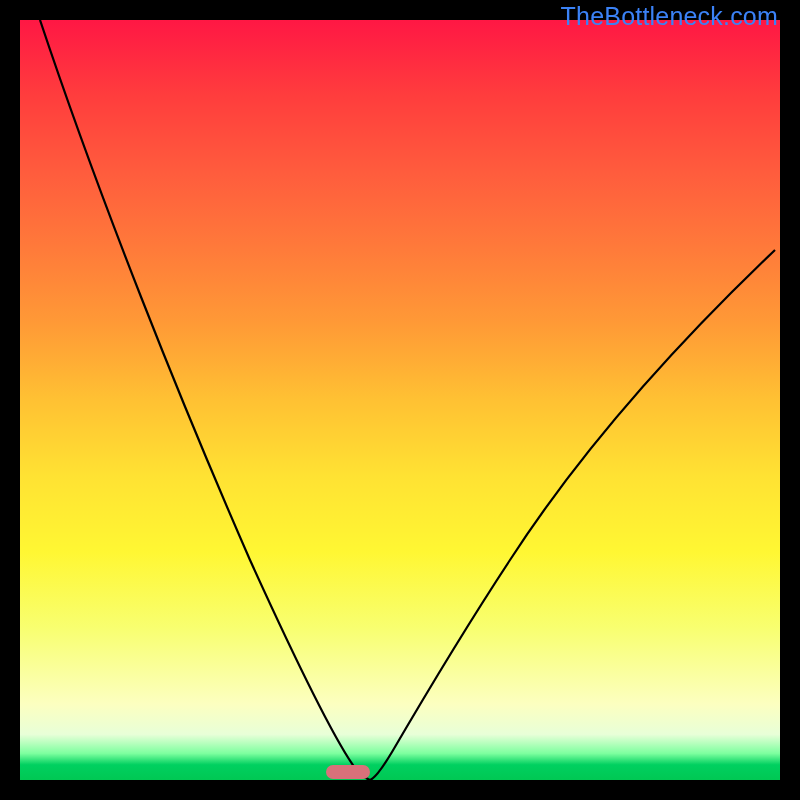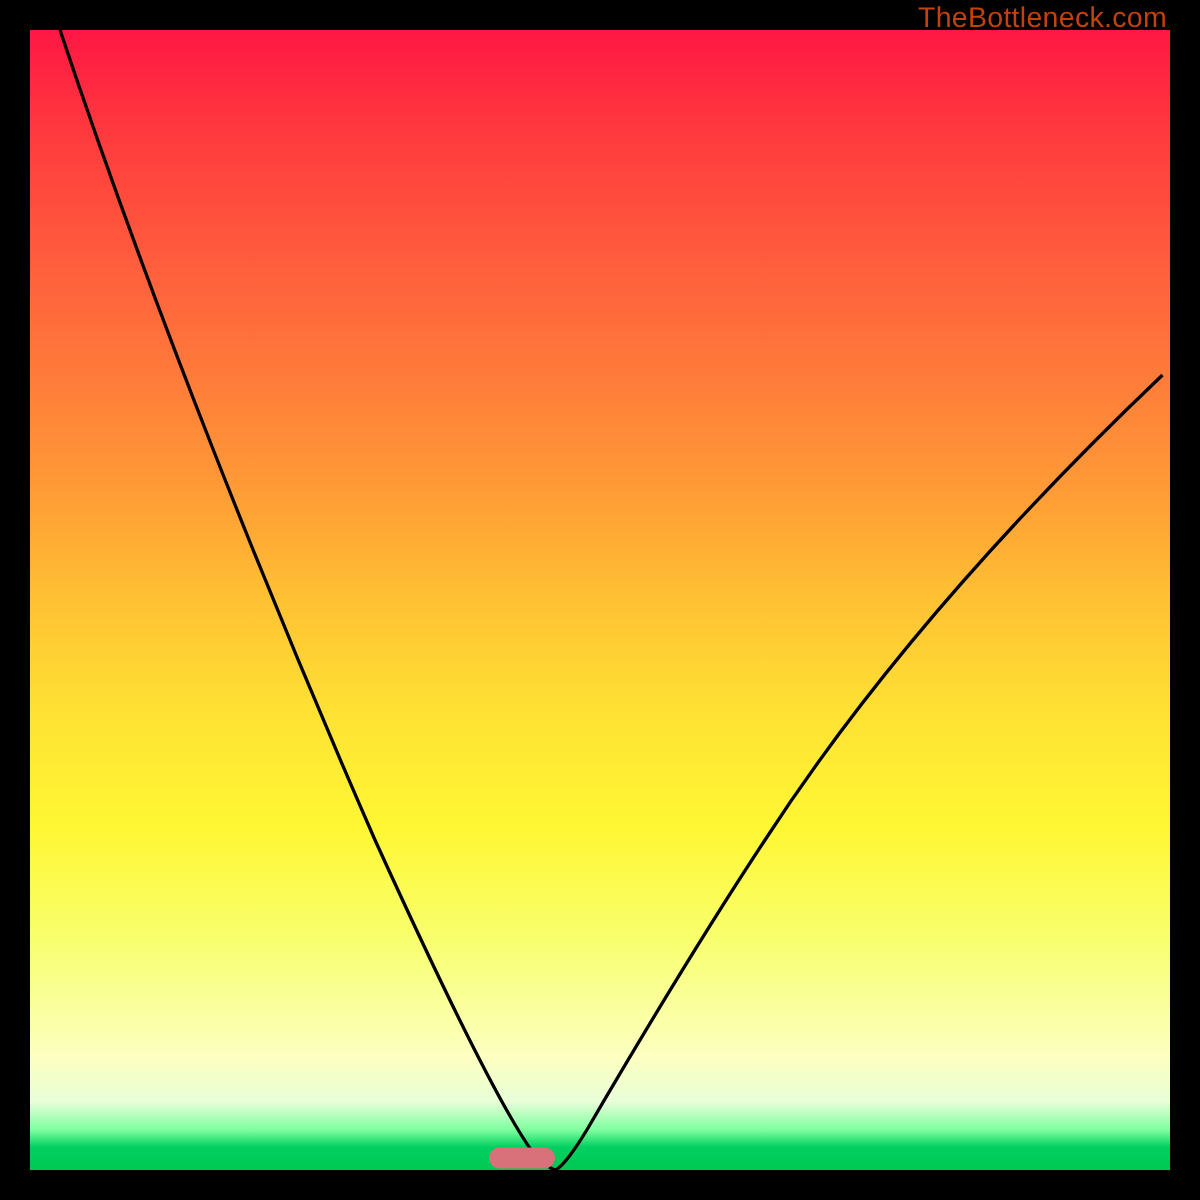--- a/index.html
+++ b/index.html
@@ -31,22 +31,22 @@
       #e8ffd8 94%,
       #7dff9f 96.5%,
       #00d060 98%,
       #00c853 100%
     );
   }
   .watermark {
     position: absolute;
     top: 2px;
     right: 22px;
-    color: #c2410c;
-    font-size: 19px;
+    color: #3b82f6;
+    font-size: 25px;
     font-weight: 500;
     letter-spacing: 0.2px;
     z-index: 10;
   }
   svg.curve {
     position: absolute;
     left: 20px;
     top: 20px;
     width: 760px;
     height: 760px;

